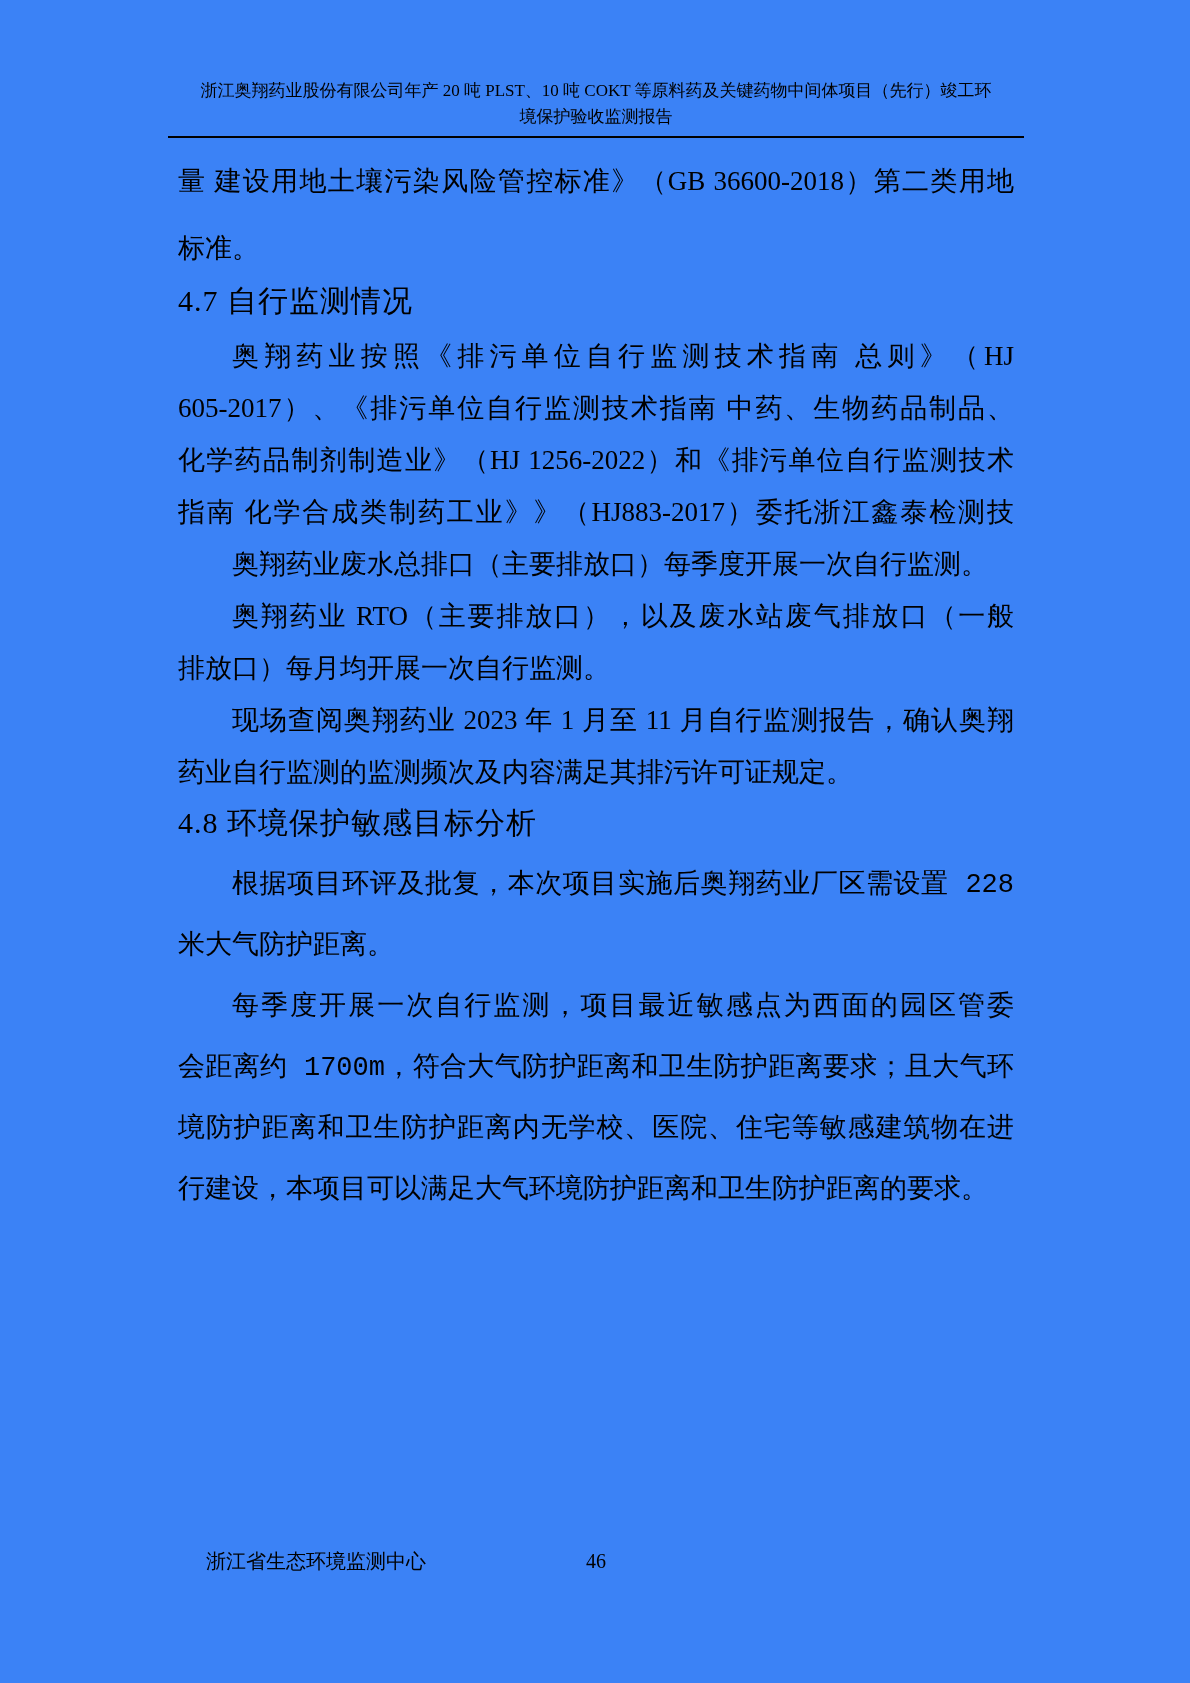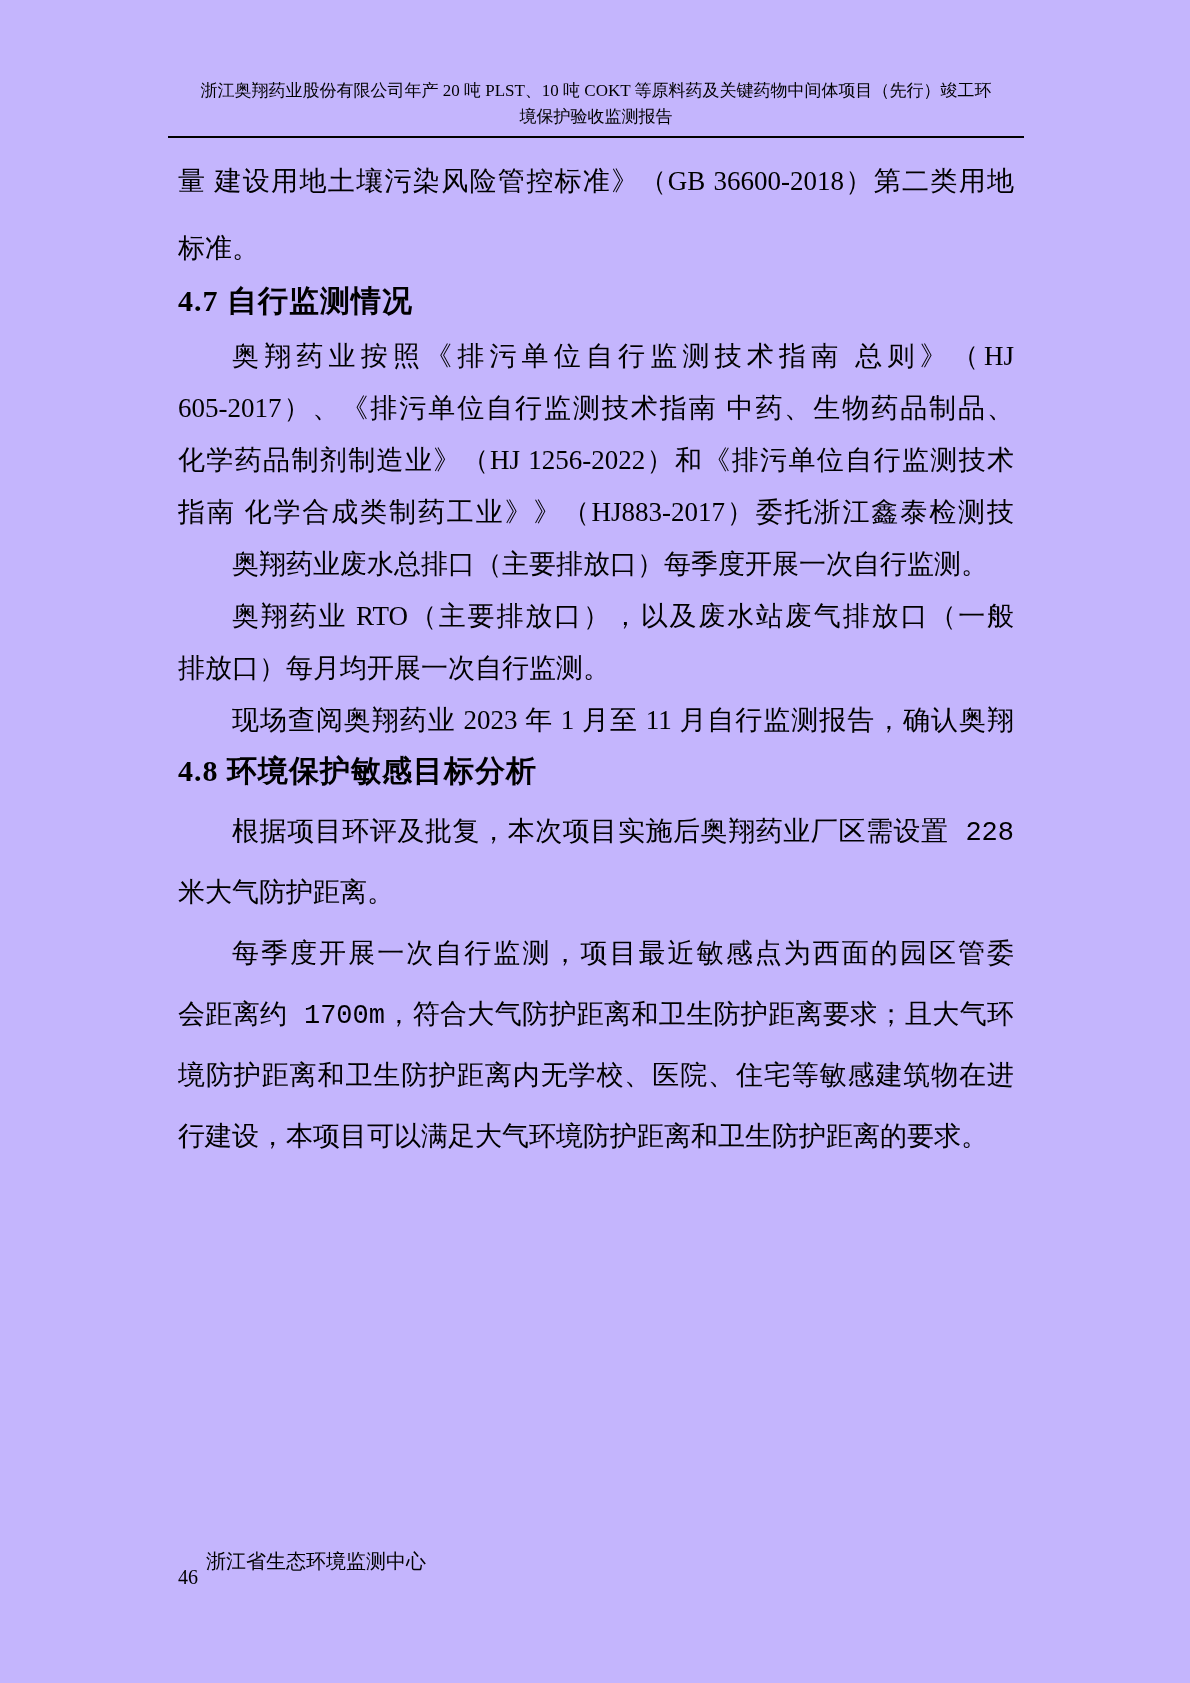--- a/index.html
+++ b/index.html
@@ -1,19 +1,19 @@
 <!DOCTYPE html>
 <html><head>
 <meta charset="utf-8">
 <style>
   html,body{margin:0;padding:0;background:#e8e8e8;}
   .page{
     position:relative;
     width:1190px;height:1683px;
-    background:#c4b5fd;
+    background:#3b82f6;
     margin:0 auto;
     font-family:"Liberation Serif","DejaVu Serif",serif;
     color:#000000;
     overflow:hidden;
   }
   
   .doc-header{
     position:absolute;
     left:168px;right:166px;top:78px;
     text-align:center;
@@ -35,35 +35,35 @@
     overflow:hidden;
   }
   .line.last{text-align-last:left;}
   .line.ind{text-indent:54px;}
   .intro .line{height:67px;line-height:67px;}
   .s47 .line{height:52px;line-height:52px;}
   .s48 .line{height:61px;line-height:61px;font-family:Liberation Mono, monospace;}
   h2{
     font-size:30px;
     line-height:34px;
-    font-weight:700;
+    font-weight:400;
     letter-spacing:1px;
   }
   .h47{margin:2px 0 12px 0;}
   .h48{margin:8px 0 15px 0;}
   
   .doc-footer{
     position:absolute;
     left:178px;right:176px;top:1548px;
     height:30px;
     font-size:20px;
     line-height:26px;
   }
   .footer-org{position:absolute;left:28px;top:0;}
-  .footer-page{position:absolute;left:0;right:0;top:0;text-align:left;margin-top:16px;}
+  .footer-page{position:absolute;left:0;right:0;top:0;text-align:center;}
 </style>
 </head>
 <body>
 
 <div class="page">
 
   <header class="doc-header">
     <div>浙江奥翔药业股份有限公司年产 20 吨 PLST、10 吨 COKT 等原料药及关键药物中间体项目（先行）竣工环</div>
     <div>境保护验收监测报告</div>
   </header>
@@ -88,20 +88,21 @@
       <div class="line ind last">奥翔药业废水总排口（主要排放口）每季度开展一次自行监测。</div>
     </div>
 
     <div class="para s47">
       <div class="line ind">奥翔药业 RTO（主要排放口），以及废水站废气排放口（一般</div>
       <div class="line last">排放口）每月均开展一次自行监测。</div>
     </div>
 
     <div class="para s47">
       <div class="line ind">现场查阅奥翔药业 2023 年 1 月至 11 月自行监测报告，确认奥翔</div>
+      <div class="line last">药业自行监测的监测频次及内容满足其排污许可证规定。</div>
     </div>
 
     <h2 class="h48">4.8 环境保护敏感目标分析</h2>
 
     <div class="para s48">
       <div class="line ind">根据项目环评及批复，本次项目实施后奥翔药业厂区需设置 228</div>
       <div class="line last">米大气防护距离。</div>
     </div>
 
     <div class="para s48">

